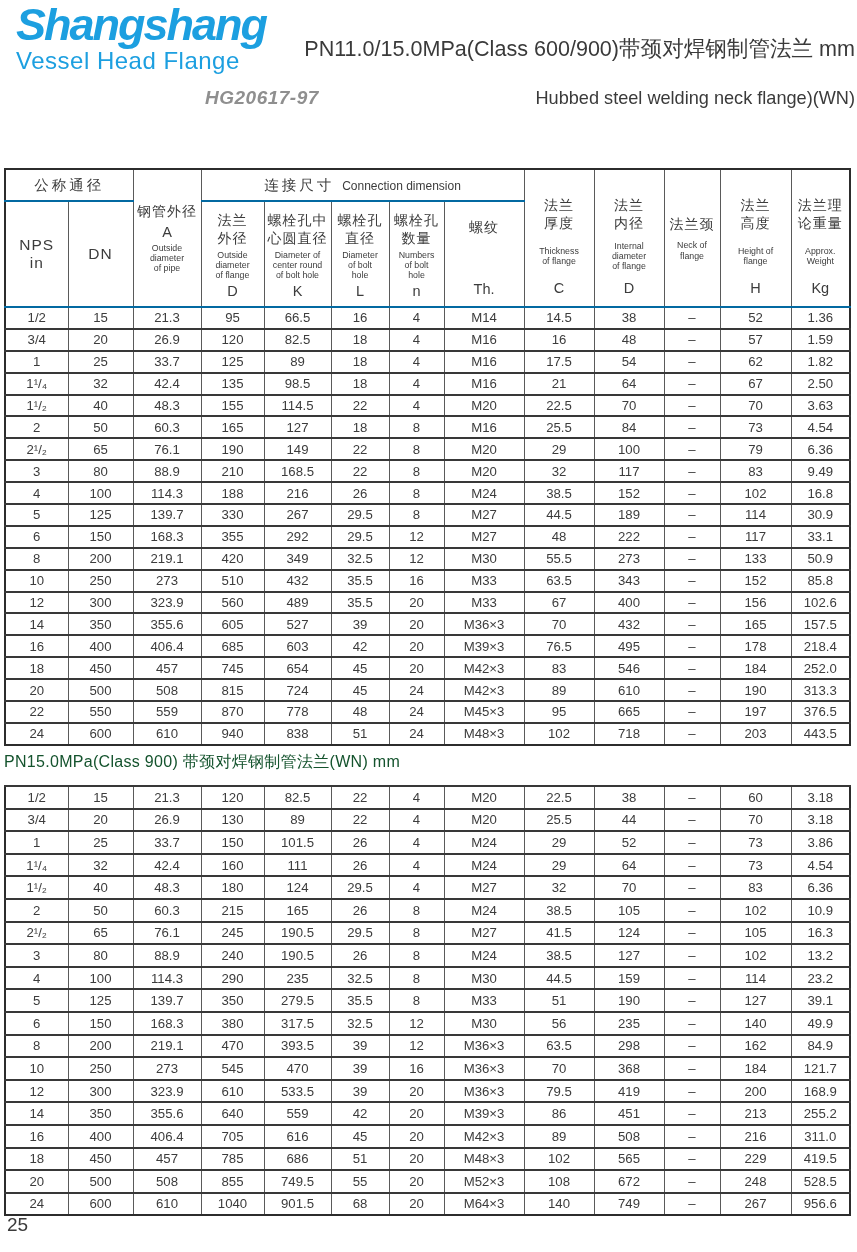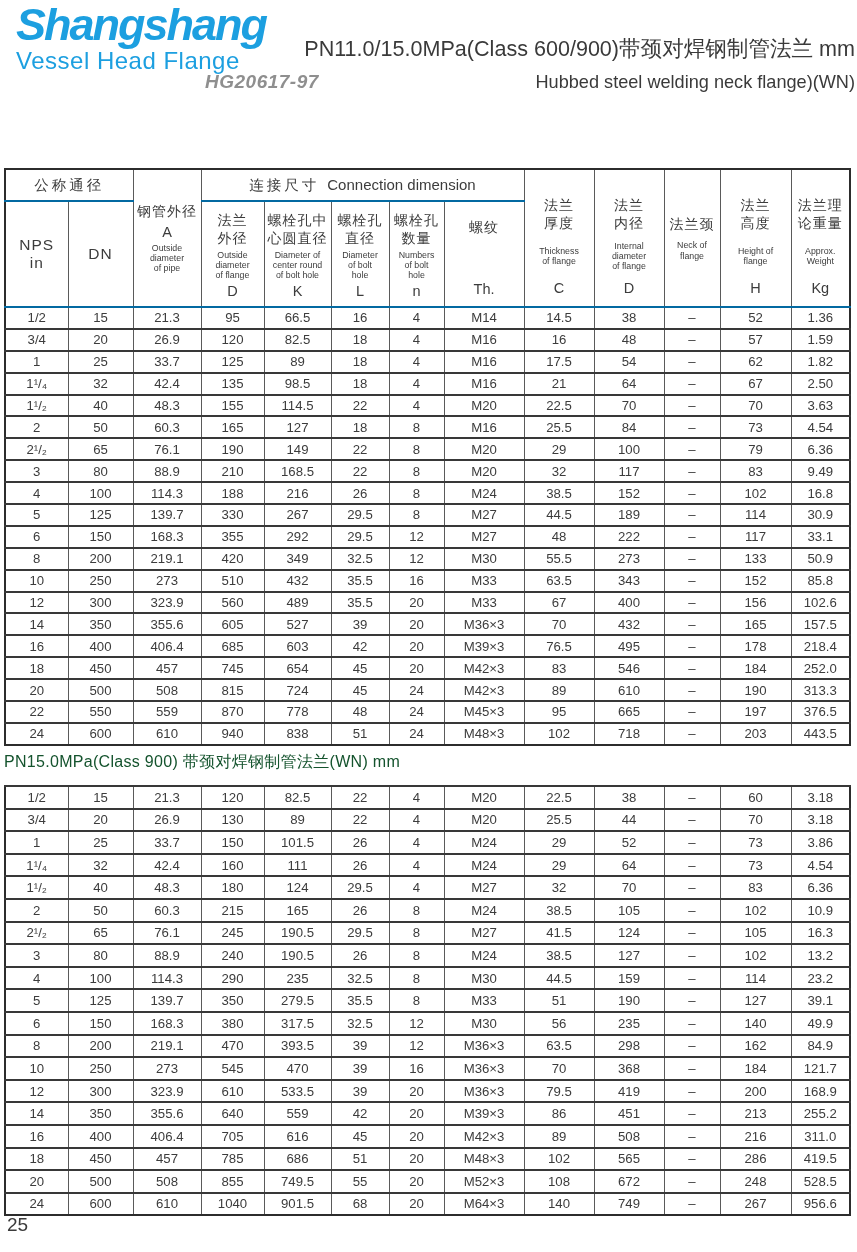--- a/index.html
+++ b/index.html
@@ -7,41 +7,41 @@
         font-family:"Liberation Sans",sans-serif;color:#3b3b3b;}
 
   
   .logo{position:absolute;left:16px;top:2px;line-height:1;}
   .brand-name{font-size:45px;font-style:italic;font-weight:bold;color:#1c9fe0;letter-spacing:-2px;}
   .brand-tagline{font-size:24px;color:#1c9fe0;margin-top:2px;letter-spacing:.5px;}
 
   .titleblock{position:absolute;left:205px;right:2px;top:34px;}
   .main-title{font-size:22px;color:#3a3a3a;text-align:right;white-space:nowrap;
               transform:scaleX(.98);transform-origin:right;}
-  .subrow{display:flex;justify-content:space-between;align-items:baseline;margin-top:7px;text-align:center;}
+  .subrow{display:flex;justify-content:space-between;align-items:baseline;margin-top:23px;text-align:center;}
   .standard{color:#8f8f8f;font-weight:bold;font-style:italic;font-size:19px;letter-spacing:.5px;}
   .subtitle{color:#3a3a3a;font-size:18.5px;transform:scaleX(.98);transform-origin:right;white-space:nowrap;}
 
   
   table.spec{position:absolute;left:4px;width:845px;border-collapse:collapse;table-layout:fixed;
              color:#3c3c3c;}
   table.spec{border:2.5px solid #2c2c2c;}
   .spec th,.spec td{border-left:1px solid #5a5a5a;padding:0;text-align:center;vertical-align:middle;}
   .spec th:first-child,.spec td:first-child{border-left:none;}
   .spec thead th{border-bottom:2px solid #0369a1;font-weight:normal;}
   .spec tbody td{border-top:2px solid #383838;font-size:13.2px;height:19.9px;}
   #t1{top:168px;}
   #t2{top:785px;}
   #t2 tbody td{height:20.6px;}
   tr.r1{height:32px;}
   tr.r2{height:106px;}
 
   .pre{white-space:pre-line;}
   .cn1{font-size:14.5px;letter-spacing:3px;}
-  .conn-en{font-size:15px;letter-spacing:0;margin-left:8px;}
+  .conn-en{font-size:12px;letter-spacing:0;margin-left:8px;}
   .cnm{font-size:14px;line-height:1.3;letter-spacing:1px;}
   .big{font-size:15.5px;letter-spacing:1px;}
   .en{font-size:8.8px;line-height:1.18;letter-spacing:0;color:#3c3c3c;}
   .symm{font-size:14.5px;}
 
   .stack{display:flex;flex-direction:column;align-items:center;box-sizing:border-box;}
   .sk-short{height:100px;justify-content:space-between;padding:7px 0 5px;}
   .sk-tall{height:132px;justify-content:space-between;padding:24px 0 8px;}
   .sk-pipe{height:132px;justify-content:center;gap:3px;padding:0;}
   .sk-neck{height:132px;justify-content:center;gap:7px;padding:0;}
@@ -776,21 +776,21 @@
           <td>450</td>
           <td>457</td>
           <td>785</td>
           <td>686</td>
           <td>51</td>
           <td>20</td>
           <td>M48×3</td>
           <td>102</td>
           <td>565</td>
           <td>–</td>
-          <td>286</td>
+          <td>229</td>
           <td>419.5</td>
         </tr>
         <tr>
           <td>20</td>
           <td>500</td>
           <td>508</td>
           <td>855</td>
           <td>749.5</td>
           <td>55</td>
           <td>20</td>

